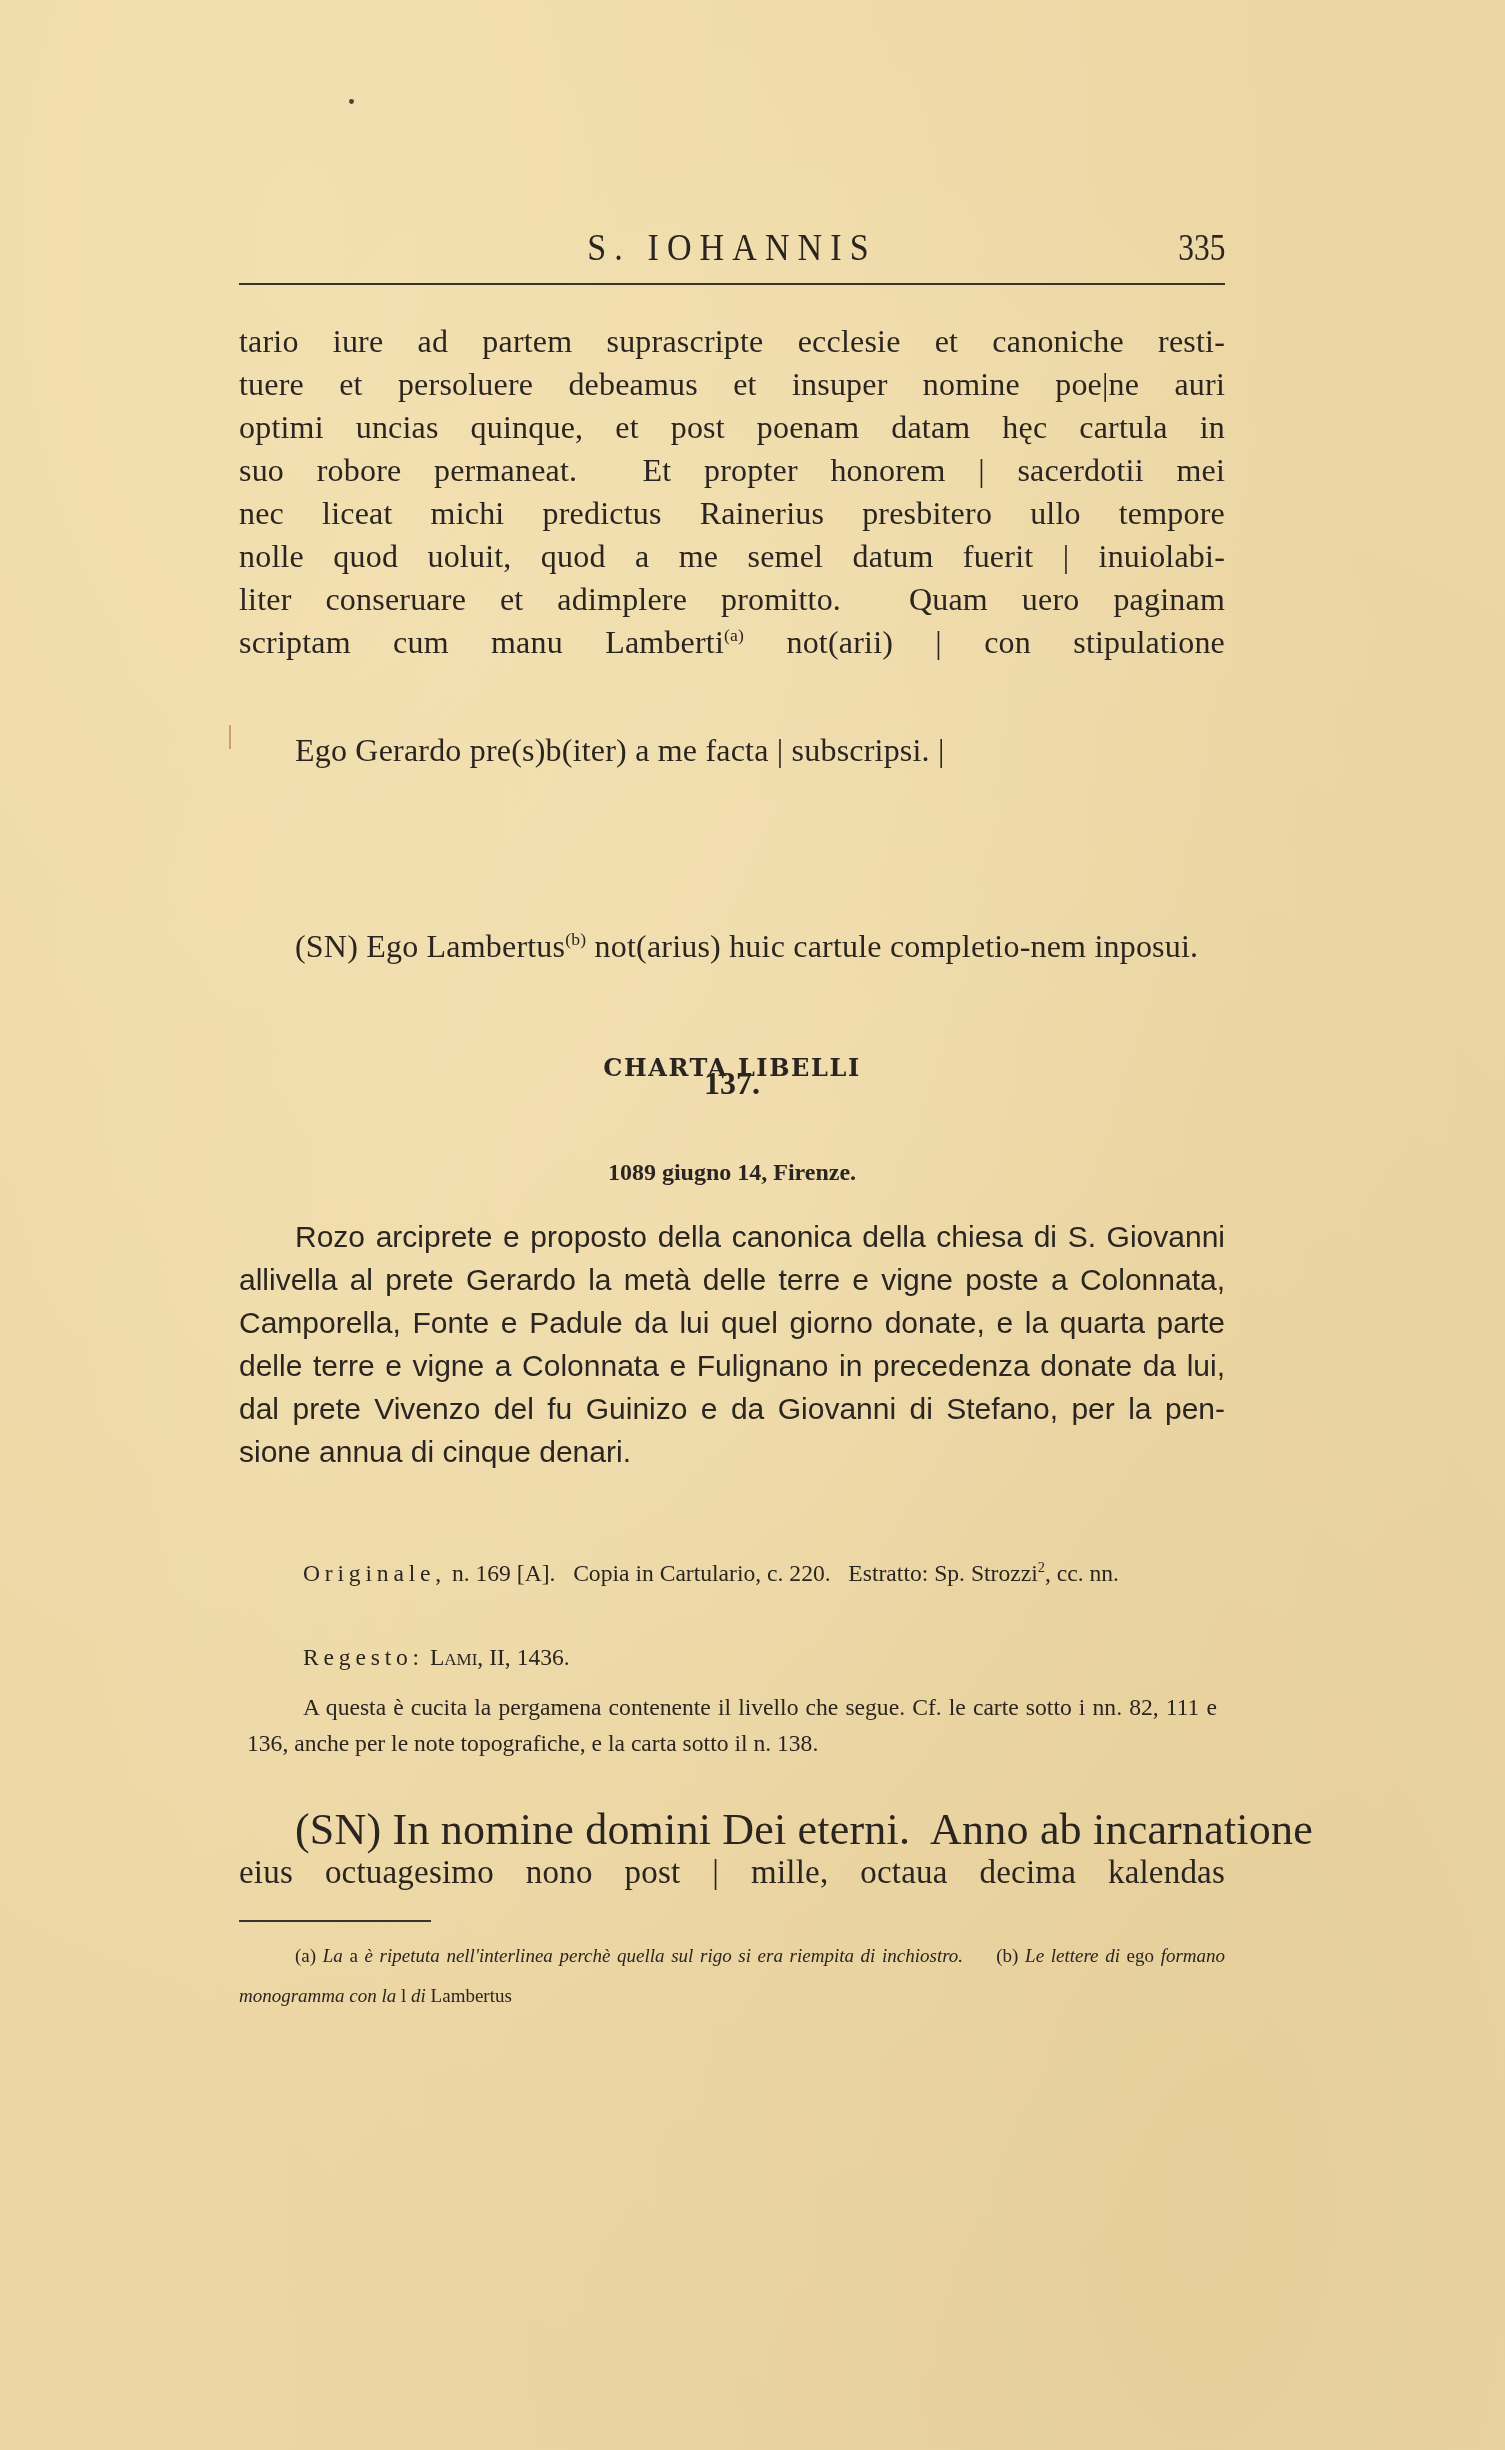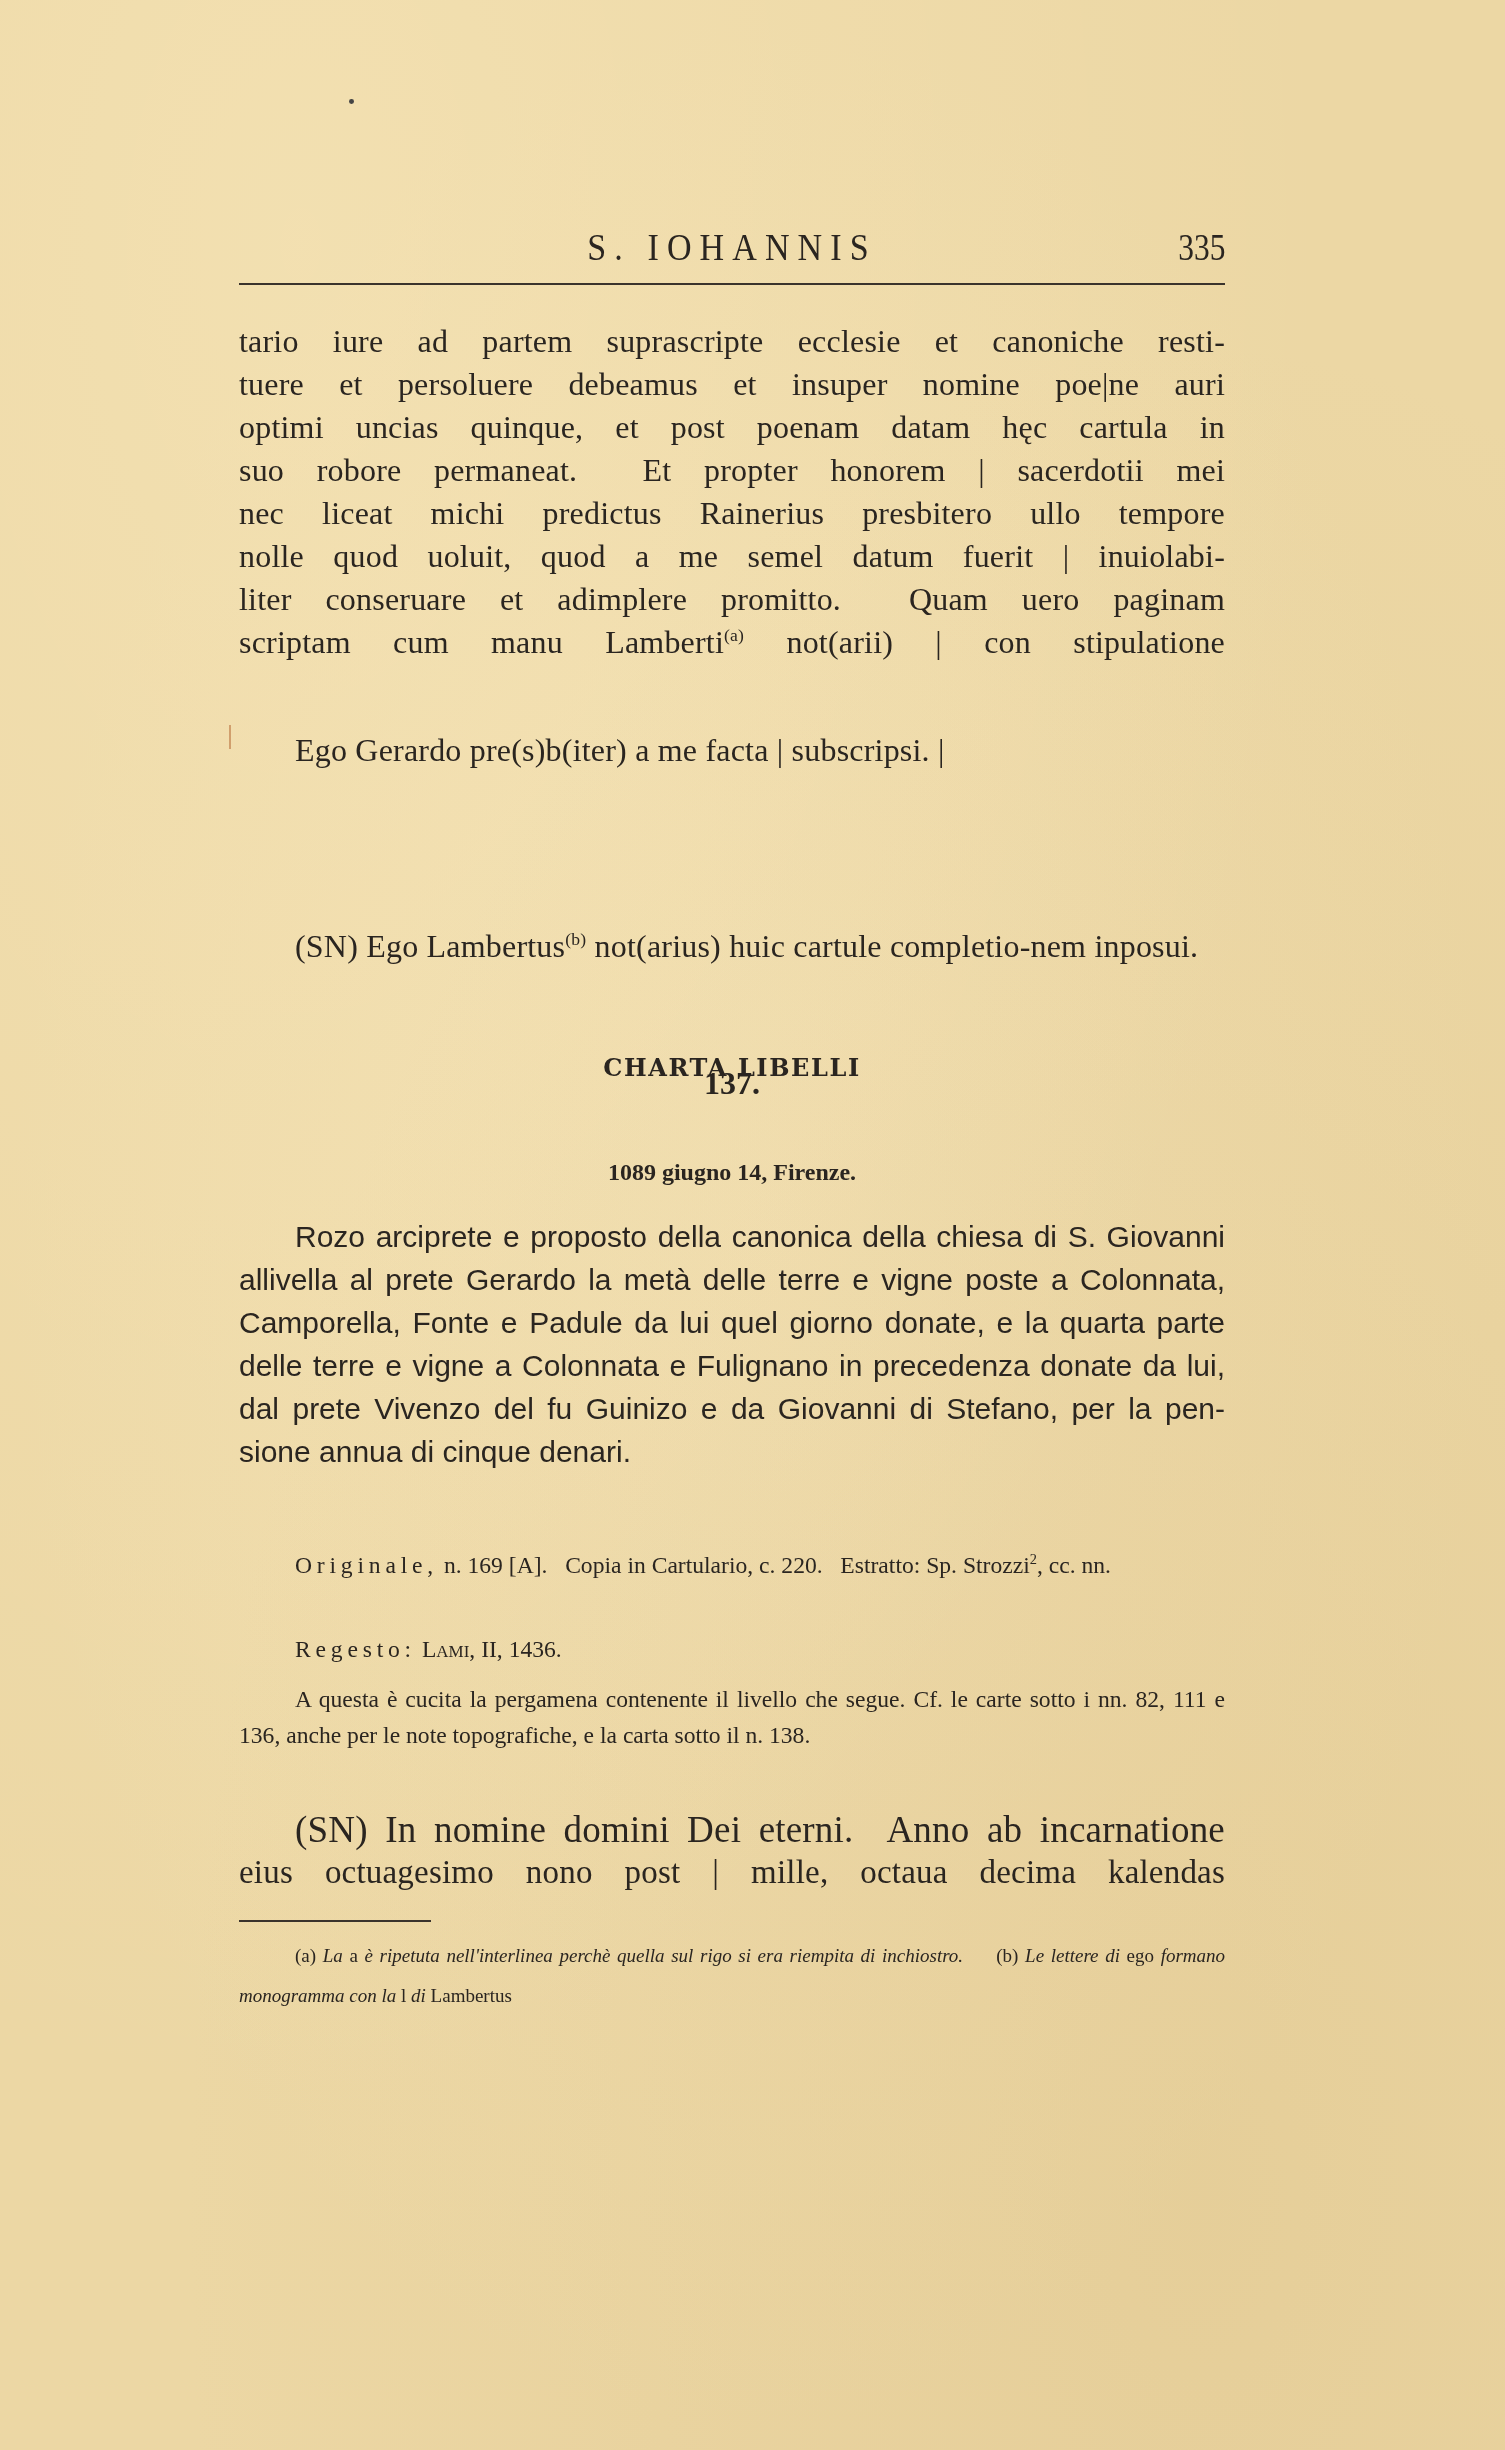--- a/index.html
+++ b/index.html
@@ -42,21 +42,21 @@
     .centered { text-align: center; font-weight: bold; }
     .doc-number { font-size: 32px; font-family: "Liberation Serif", serif; }
     .doc-type { font-size: 24px; letter-spacing: 1.6px; font-family: "DejaVu Serif", serif; }
     .doc-date { font-size: 24px; font-family: "Liberation Serif", serif; }
     .summary {
       font-family: Liberation Sans, sans-serif; font-size: 30px; line-height: 43px;
       text-align: justify; margin: 0; text-indent: 56px;
     }
     .apparatus {
       font-family: "Liberation Serif", serif; font-size: 23.6px; line-height: 36px;
-      text-align: justify; margin: 0; text-indent: 56px;
+      text-align: justify; margin: 8px; text-indent: 56px;
     }
     .spaced { letter-spacing: 4.8px; }
     .smallcaps { font-variant: small-caps; }
     .foot-rule {
       position: absolute; left: 0; width: 192px; height: 2.4px; background: #3a332c;
     }
     .footnotes {
       font-family: "Liberation Serif", serif; font-size: 19px; line-height: 40px;
       text-align: justify; margin: 0; text-indent: 56px;
     }
@@ -133,21 +133,21 @@
       <span class="spaced">Regesto:</span>
       <span class="smallcaps">Lami</span><span>, II, 1436.</span>
     </p>
   </div>
 
   <div class="text-block" style="top:1681px;">
     <p class="apparatus" style="white-space: pre-line;">A questa è cucita la pergamena contenente il livello che segue.   Cf. le carte sotto i nn. 82, 111 e 136, anche per le note topografiche, e la carta sotto il n. 138.</p>
   </div>
 
   <div class="text-block" style="top:1808px;">
-    <p class="body-text indent" style="font-size:37px; text-align-last: justify; white-space: pre; text-indent:56px;">(SN) In nomine domini Dei eterni.  Anno ab incarnatione</p>
+    <p class="body-text indent" style="font-size:44px; text-align-last: justify; white-space: pre; text-indent:56px;">(SN) In nomine domini Dei eterni.  Anno ab incarnatione</p>
     <p class="body-text" style="font-size:33px; text-align-last: justify;">eius octuagesimo nono post | mille, octaua decima kalendas</p>
   </div>
 
   <div class="foot-rule" style="top:1920px;"></div>
   <div class="text-block" style="top:1936px;">
     <p class="footnotes">
       <span>(a)</span>
       <span class="it">La</span>
       <span>a</span>
       <span class="it">è ripetuta nell'interlinea perchè quella sul rigo si era riempita di inchiostro.</span>

